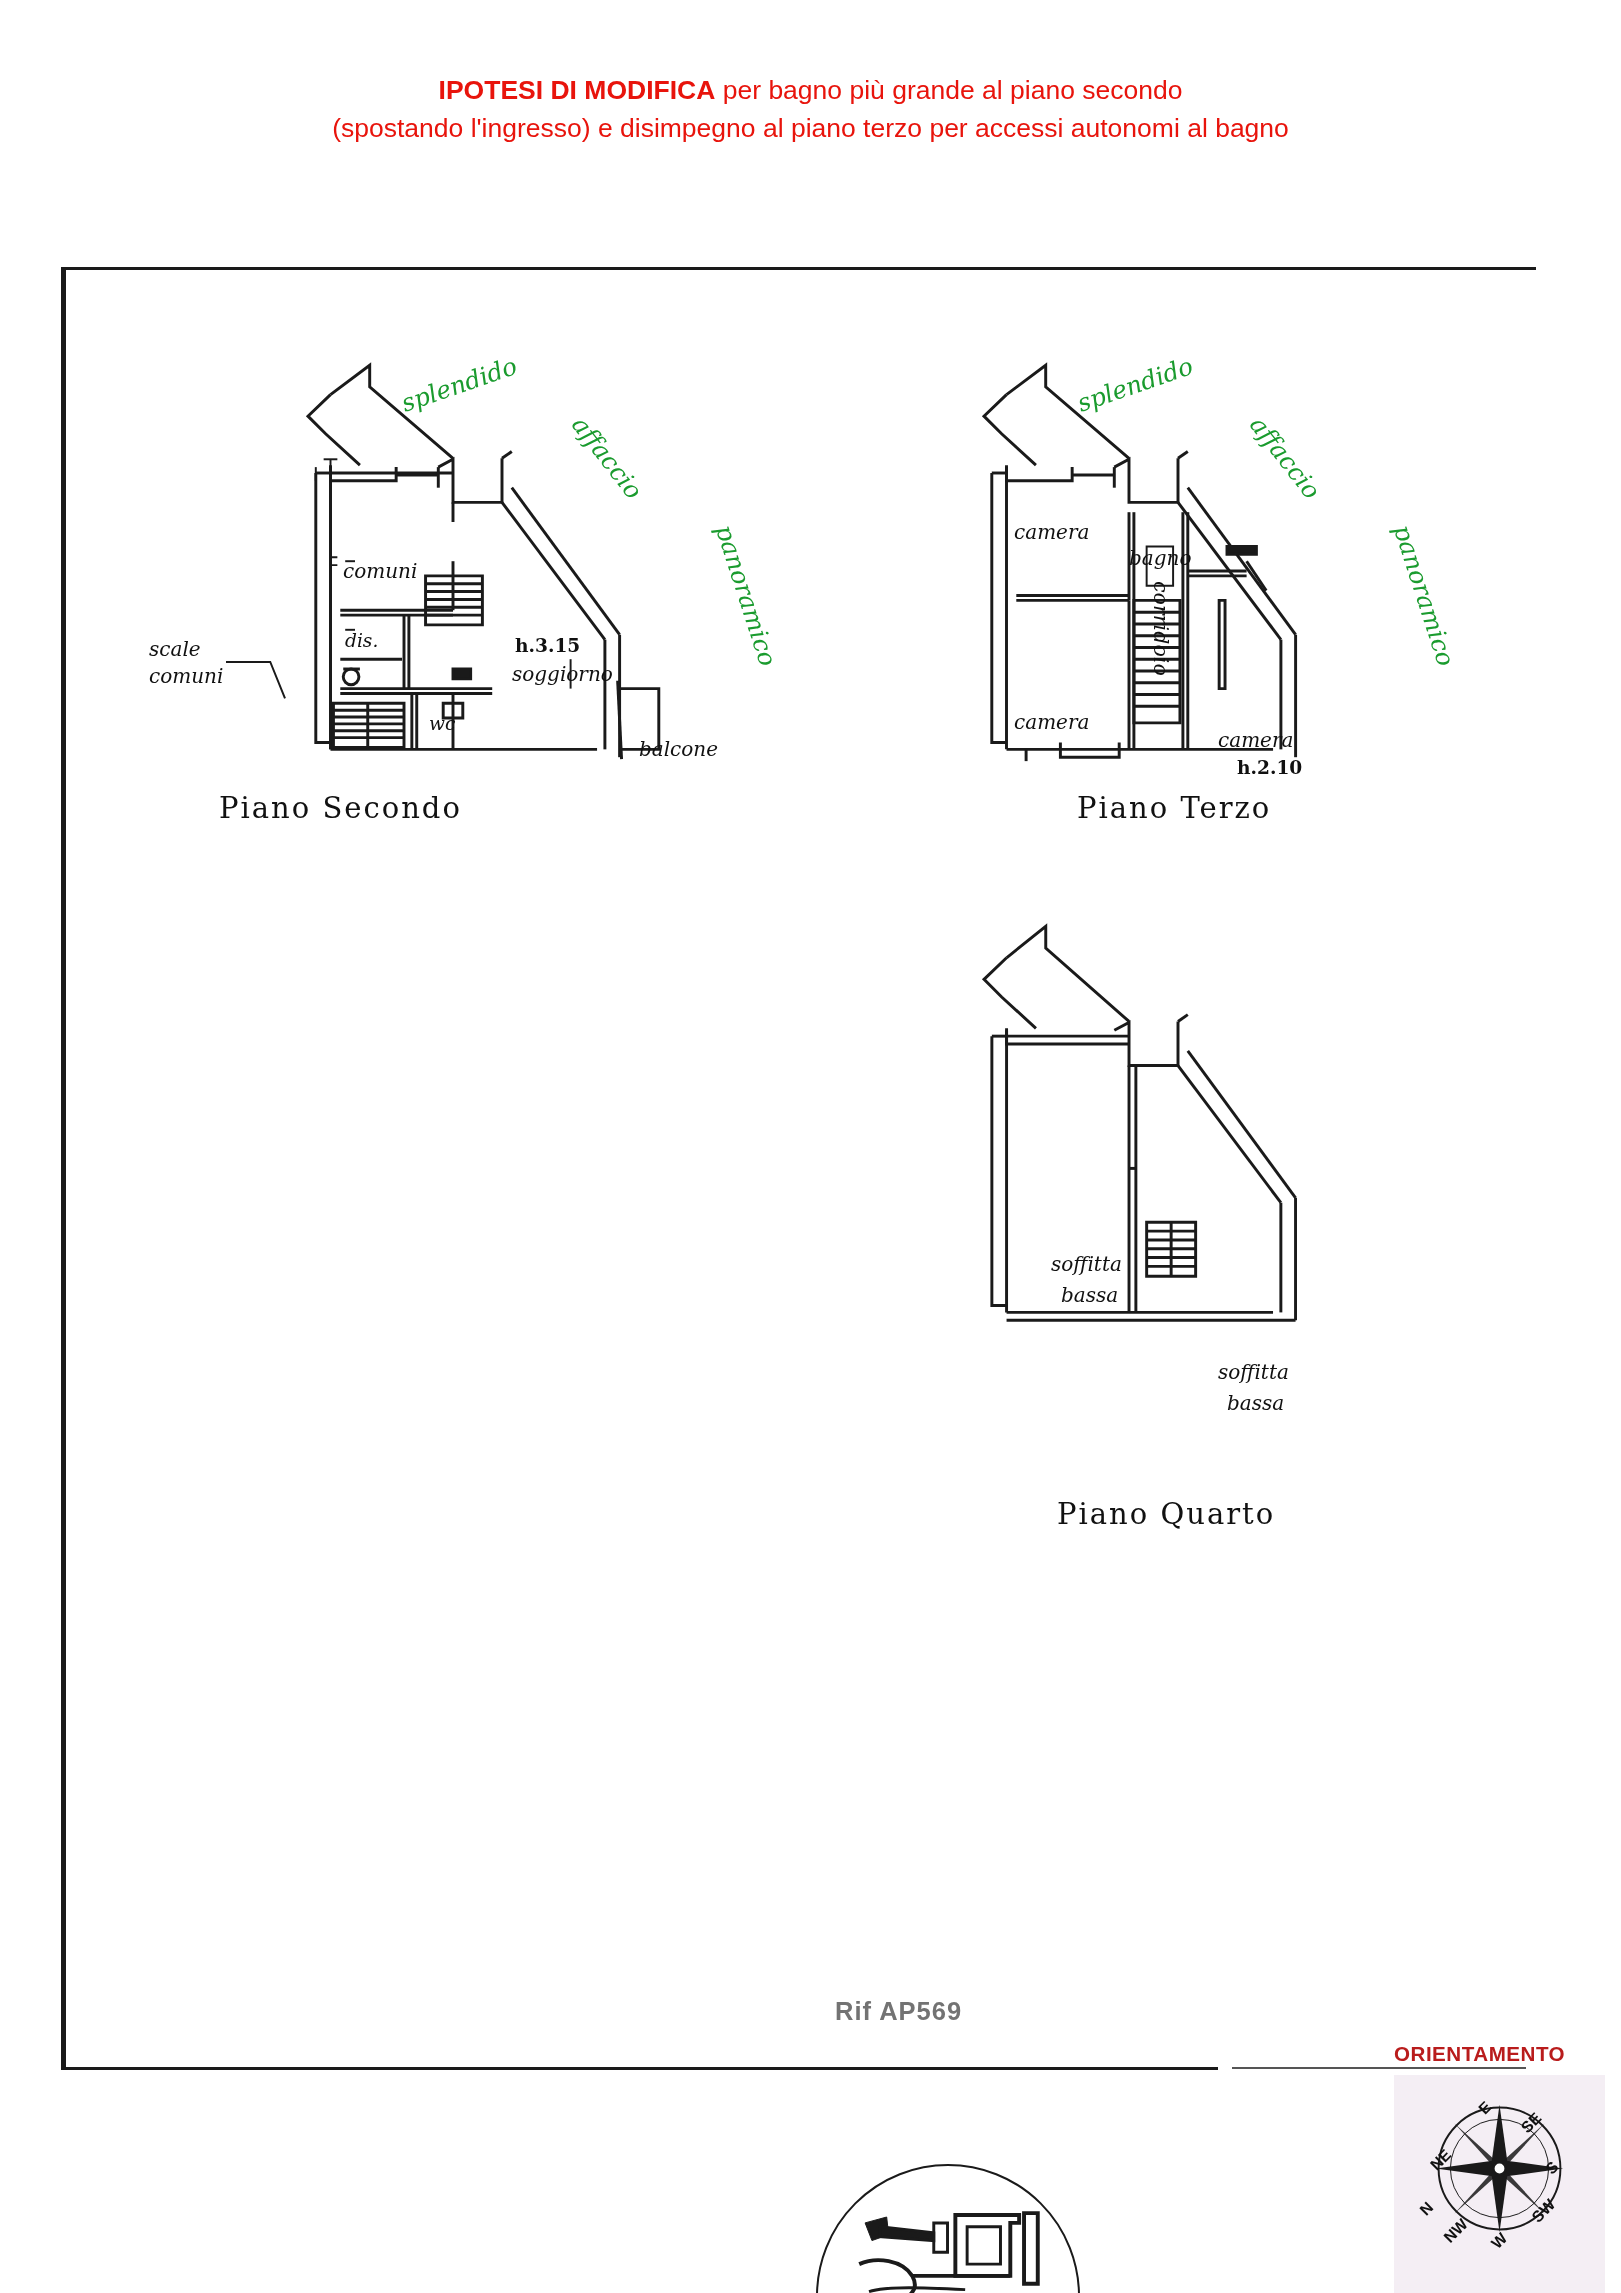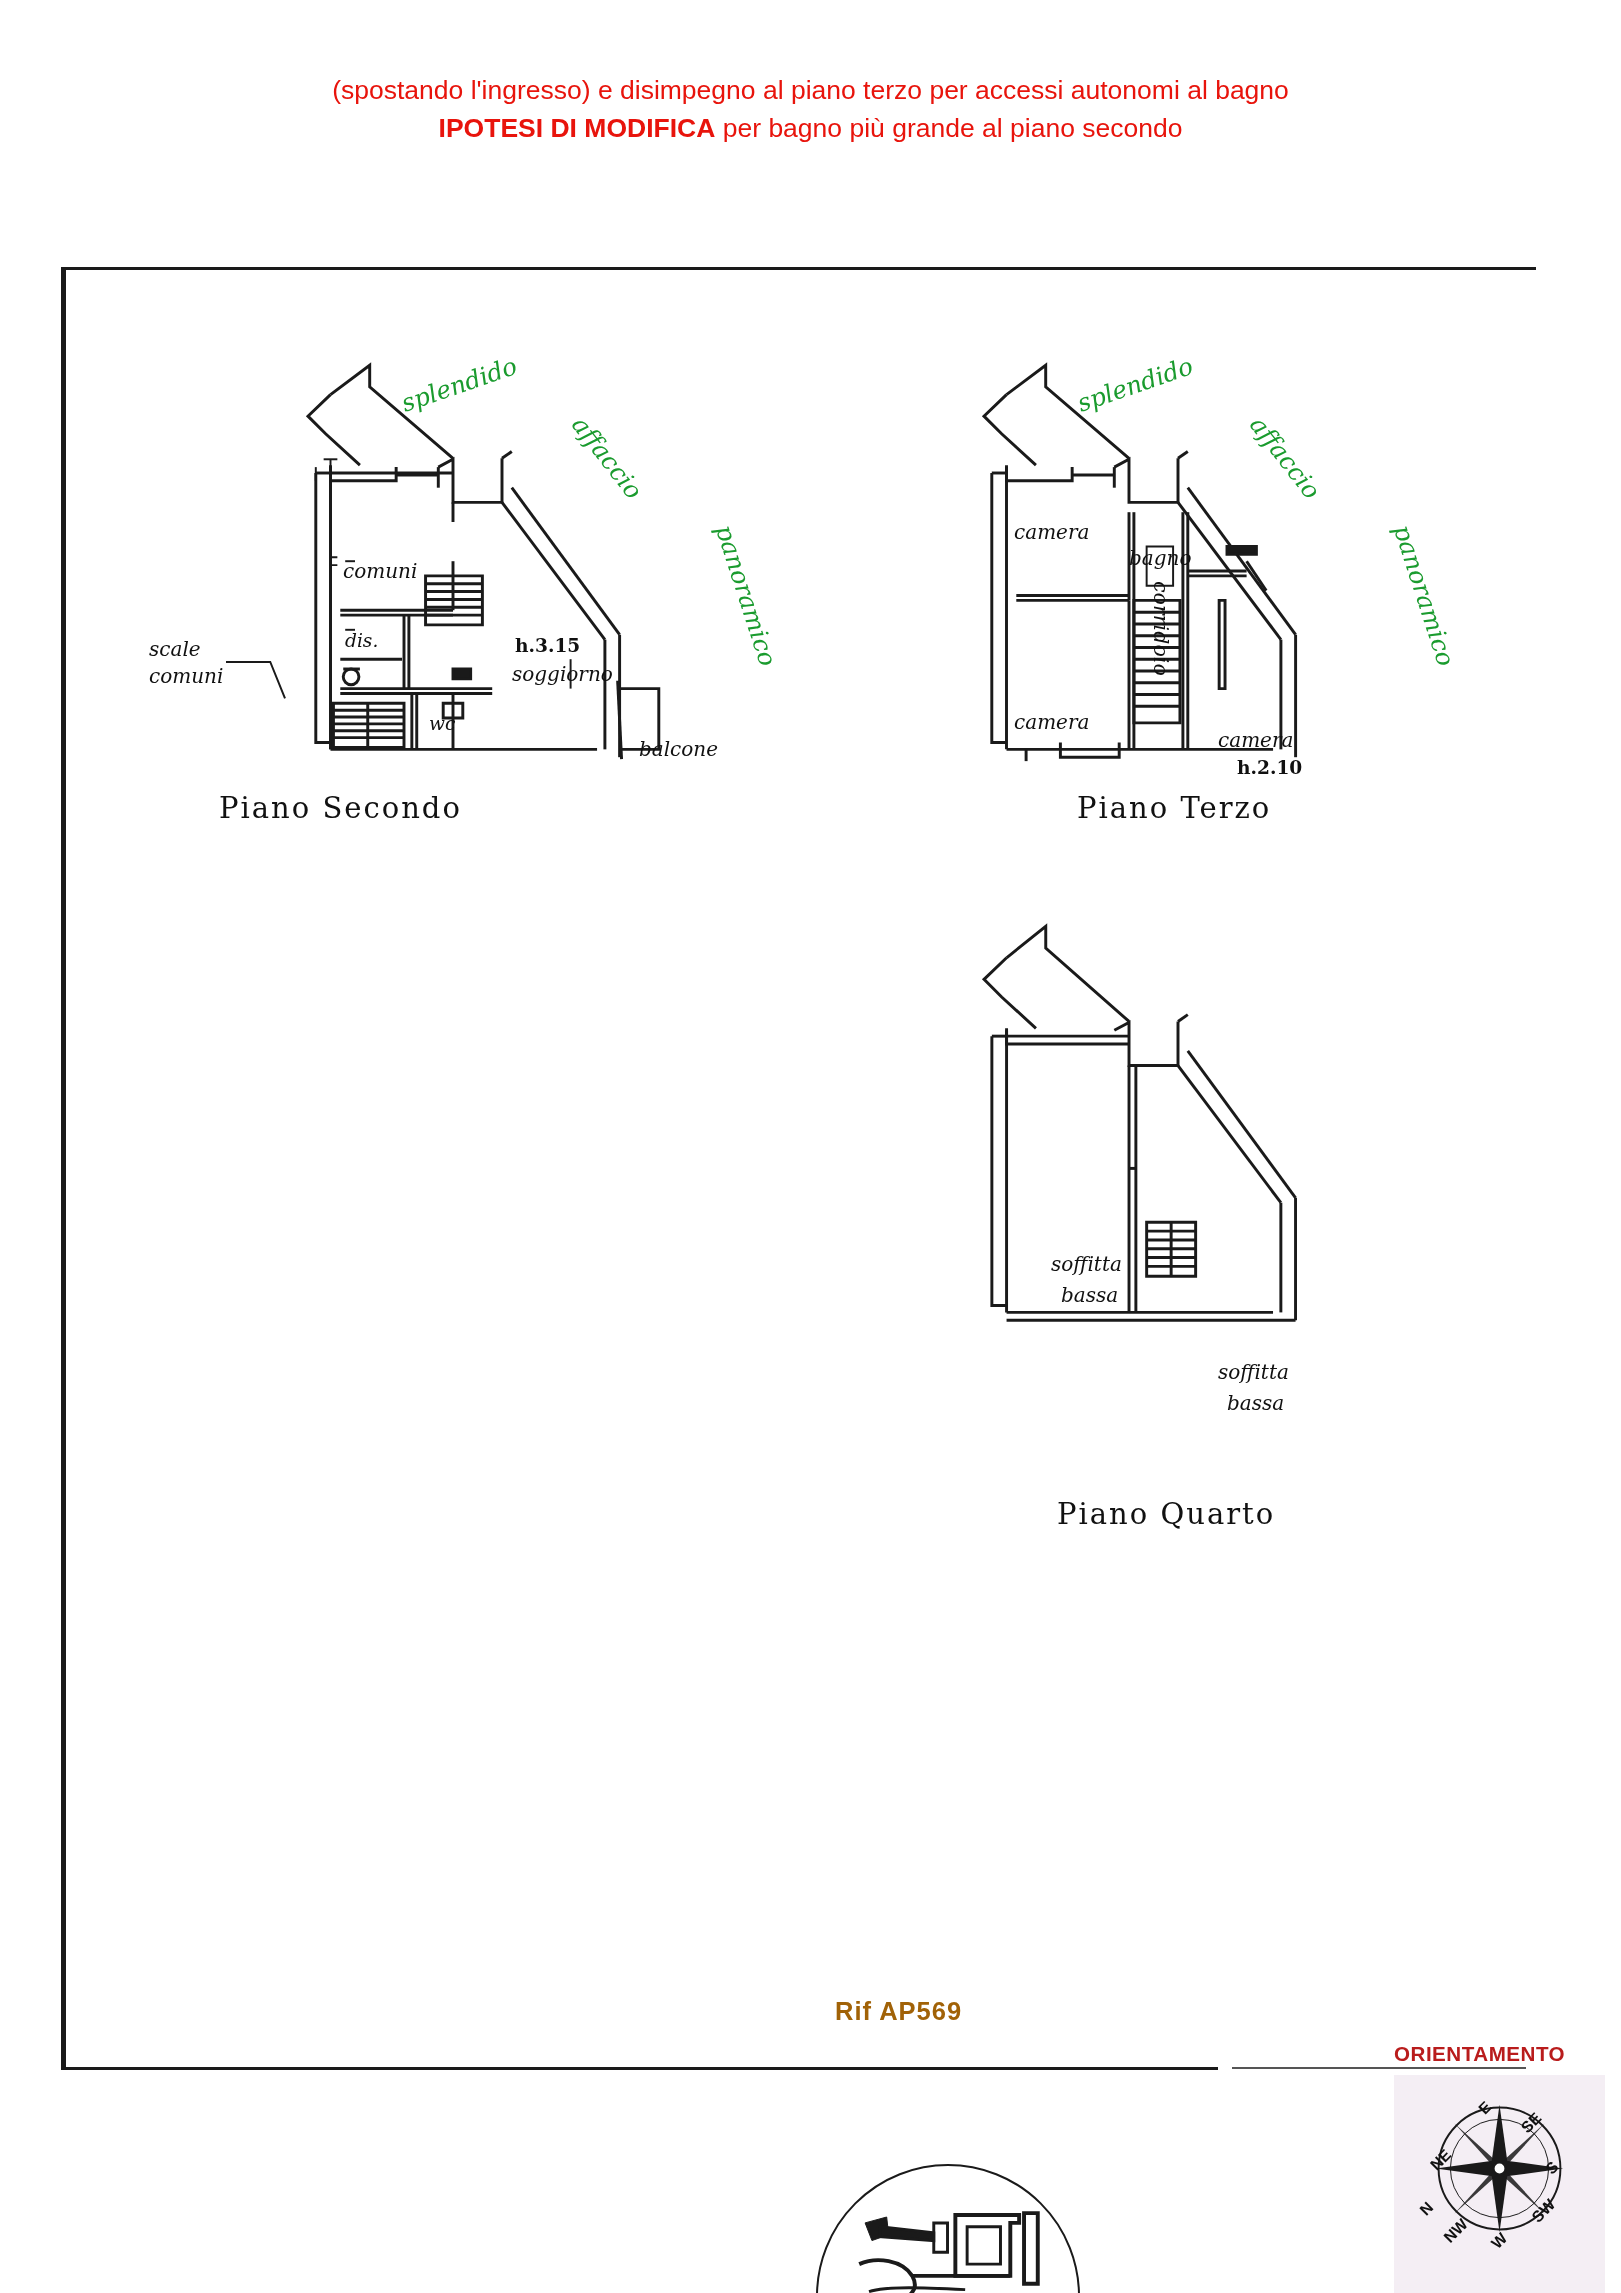--- a/index.html
+++ b/index.html
@@ -66,21 +66,21 @@
     white-space:nowrap;
     margin-left:16px;
   }
   .vert{
     transform-origin:left top;
   }
   .rif{
     position:absolute;
     font-size:25.5px;
     font-weight:bold;
-    color:#a16207;
+    color:#737373;
     letter-spacing:1px;
   }
   .logo{
     position:absolute;
     left:755px;top:1897px;
     width:260px;height:260px;
     border:2.9px solid #1a1a1a;
     border-radius:50%;
     background:#fff;
     overflow:hidden;
@@ -98,24 +98,24 @@
   }
   .compass{position:absolute;left:21.6px;top:9.8px;}
   .cpt{
     position:absolute;font-size:15.7px;font-weight:bold;color:#111;
   }
 </style>
 </head>
 <body>
 
 <div class="header">
-  <div class="line">(spostando l'ingresso) e disimpegno al piano terzo per accessi autonomi al bagno</div>
   <div class="line">
     <span class="bold">IPOTESI DI MODIFICA</span><span> per bagno più grande al piano secondo</span>
   </div>
+  <div class="line">(spostando l'ingresso) e disimpegno al piano terzo per accessi autonomi al bagno</div>
 </div>
 
 <div class="sheet">
 
   <div class="frame-left"></div>
   <div class="frame-top"></div>
   <div class="frame-bottom"></div>
   <div class="frame-bottom2"></div>
 
   <svg class="plan" width="686" height="510" viewBox="0 0 700 520" style="left:98px;top:98px;">

